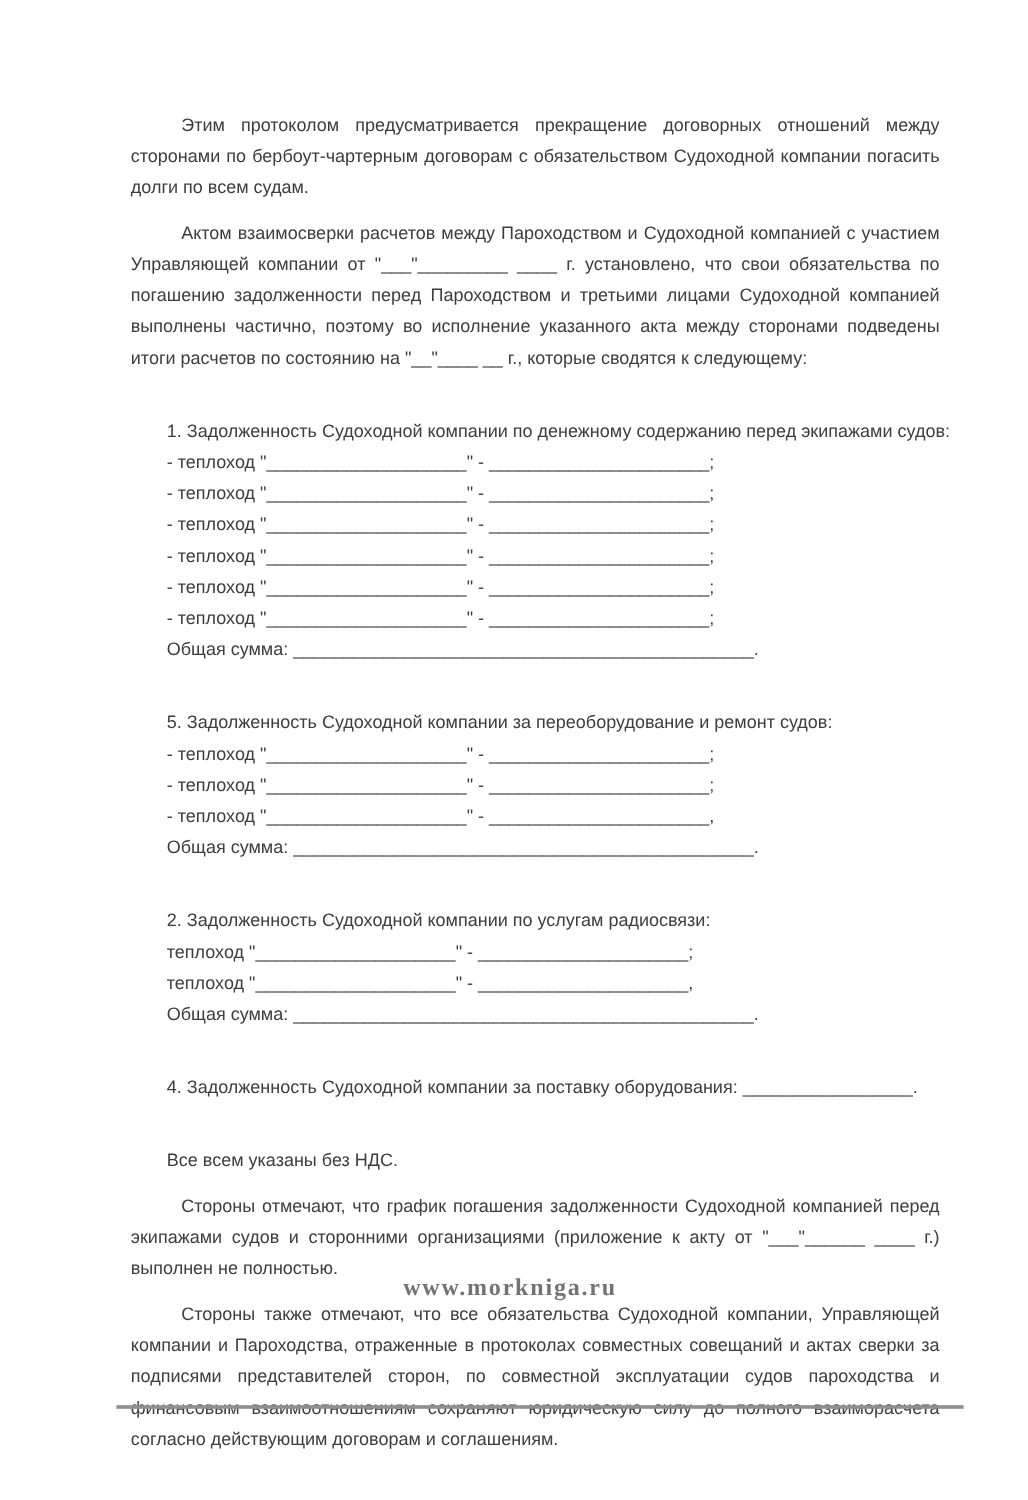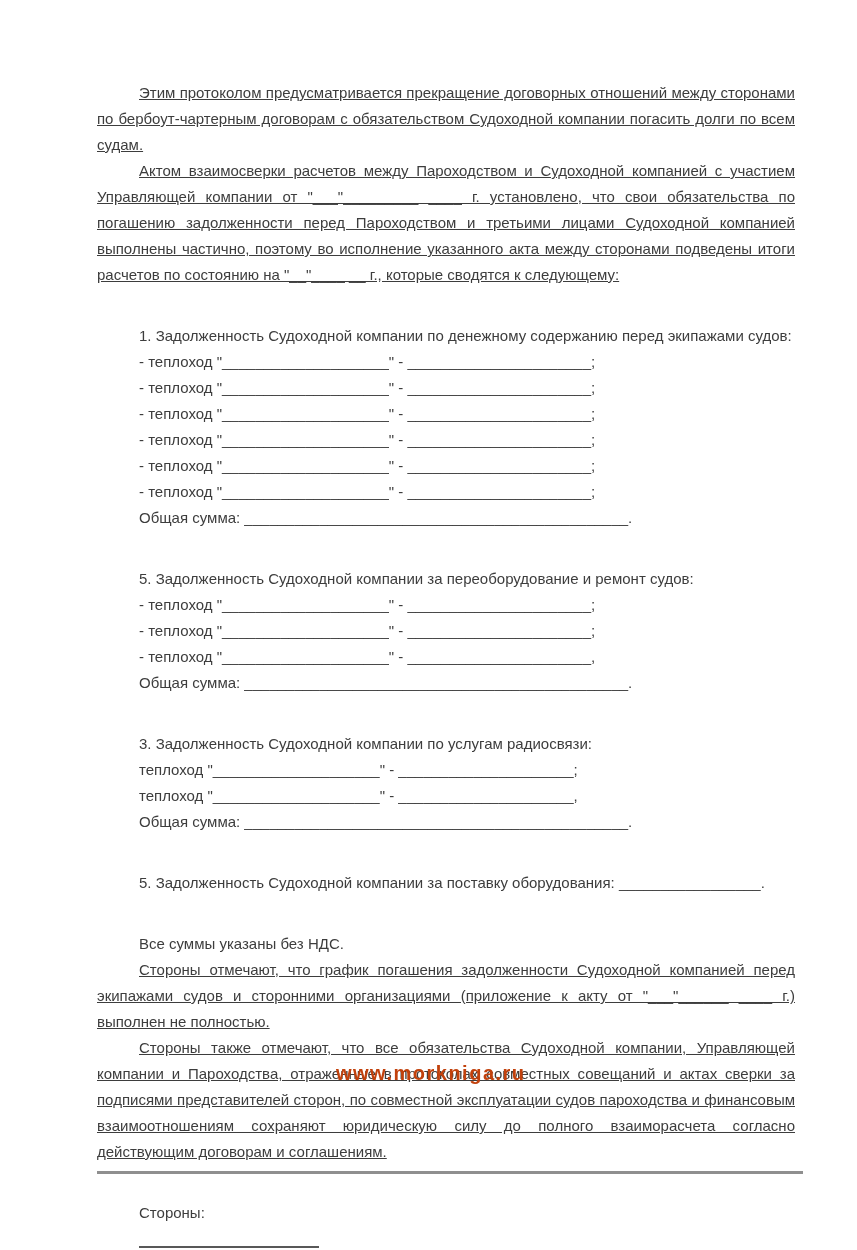--- a/index.html
+++ b/index.html
@@ -4,31 +4,31 @@
 <style>
   html,body{margin:0;padding:0;}
   body{
     width:857px;height:1250px;position:relative;background:#ffffff;overflow:hidden;
     font-family:"Liberation Sans","DejaVu Sans",sans-serif;color:#3d3d3d;
   }
   .content{
     position:absolute;left:97px;top:80px;width:698px;
     font-size:15px;line-height:26px;
   }
-  p.para{margin:0;text-indent:42px;text-align:justify;text-decoration:underline;}
+  p.para{margin:12px;text-indent:42px;text-align:justify;}
   .line{padding-left:42px;white-space:nowrap;margin-top:35px;}
   .row{padding-left:42px;white-space:nowrap;}
   .sig-block{margin-top:10px;}
   .sig-line{width:180px;margin-left:42px;border-bottom:2px solid #585858;}
   .sig-line.first{height:10px;}
   .sig-line.rest{height:24px;}
   .watermark{
     position:absolute;left:336px;top:1062px;
-    font-family:Liberation Sans, sans-serif;
-    font-weight:bold;font-size:20px;letter-spacing:1.5px;color:#c2410c;
+    font-family:Liberation Serif, serif;
+    font-weight:bold;font-size:20px;letter-spacing:1.5px;color:#737373;
   }
   .bottom-rule{
     position:absolute;left:97px;top:1171px;width:706px;height:3px;background:#8f8f8f;
   }
 </style>
 </head>
 <body>
 
 <div class="page">
 
@@ -46,27 +46,27 @@
     <div class="row">- теплоход "____________________" - ______________________;</div>
     <div class="row">- теплоход "____________________" - ______________________;</div>
     <div class="row">Общая сумма: ______________________________________________.</div>
 
     <div class="line">5. Задолженность Судоходной компании за переоборудование и ремонт судов:</div>
     <div class="row">- теплоход "____________________" - ______________________;</div>
     <div class="row">- теплоход "____________________" - ______________________;</div>
     <div class="row">- теплоход "____________________" - ______________________,</div>
     <div class="row">Общая сумма: ______________________________________________.</div>
 
-    <div class="line">3. Задолженность Судоходной компании по услугам радиосвязи:</div>
+    <div class="line">2. Задолженность Судоходной компании по услугам радиосвязи:</div>
     <div class="row">теплоход "____________________" - _____________________;</div>
     <div class="row">теплоход "____________________" - _____________________,</div>
     <div class="row">Общая сумма: ______________________________________________.</div>
 
-    <div class="line">5. Задолженность Судоходной компании за поставку оборудования: _________________.</div>
-    <div class="line">Все суммы указаны без НДС.</div>
+    <div class="line">4. Задолженность Судоходной компании за поставку оборудования: _________________.</div>
+    <div class="line">Все всем указаны без НДС.</div>
 
     <p class="para">Стороны отмечают, что график погашения задолженности Судоходной компанией перед экипажами судов и сторонними организациями (приложение к акту от "___"______ ____ г.) выполнен не полностью.</p>
     <p class="para">Стороны также отмечают, что все обязательства Судоходной компании, Управляющей компании и Пароходства, отраженные в протоколах совместных совещаний и актах сверки за подписями представителей сторон, по совместной эксплуатации судов пароходства и финансовым взаимоотношениям сохраняют юридическую силу до полного взаиморасчета согласно действующим договорам и соглашениям.</p>
 
     <div class="line">Стороны:</div>
 
     <div class="sig-block">
       <div class="sig-line first"></div>
       <div class="sig-line rest"></div>
       <div class="sig-line rest"></div>

